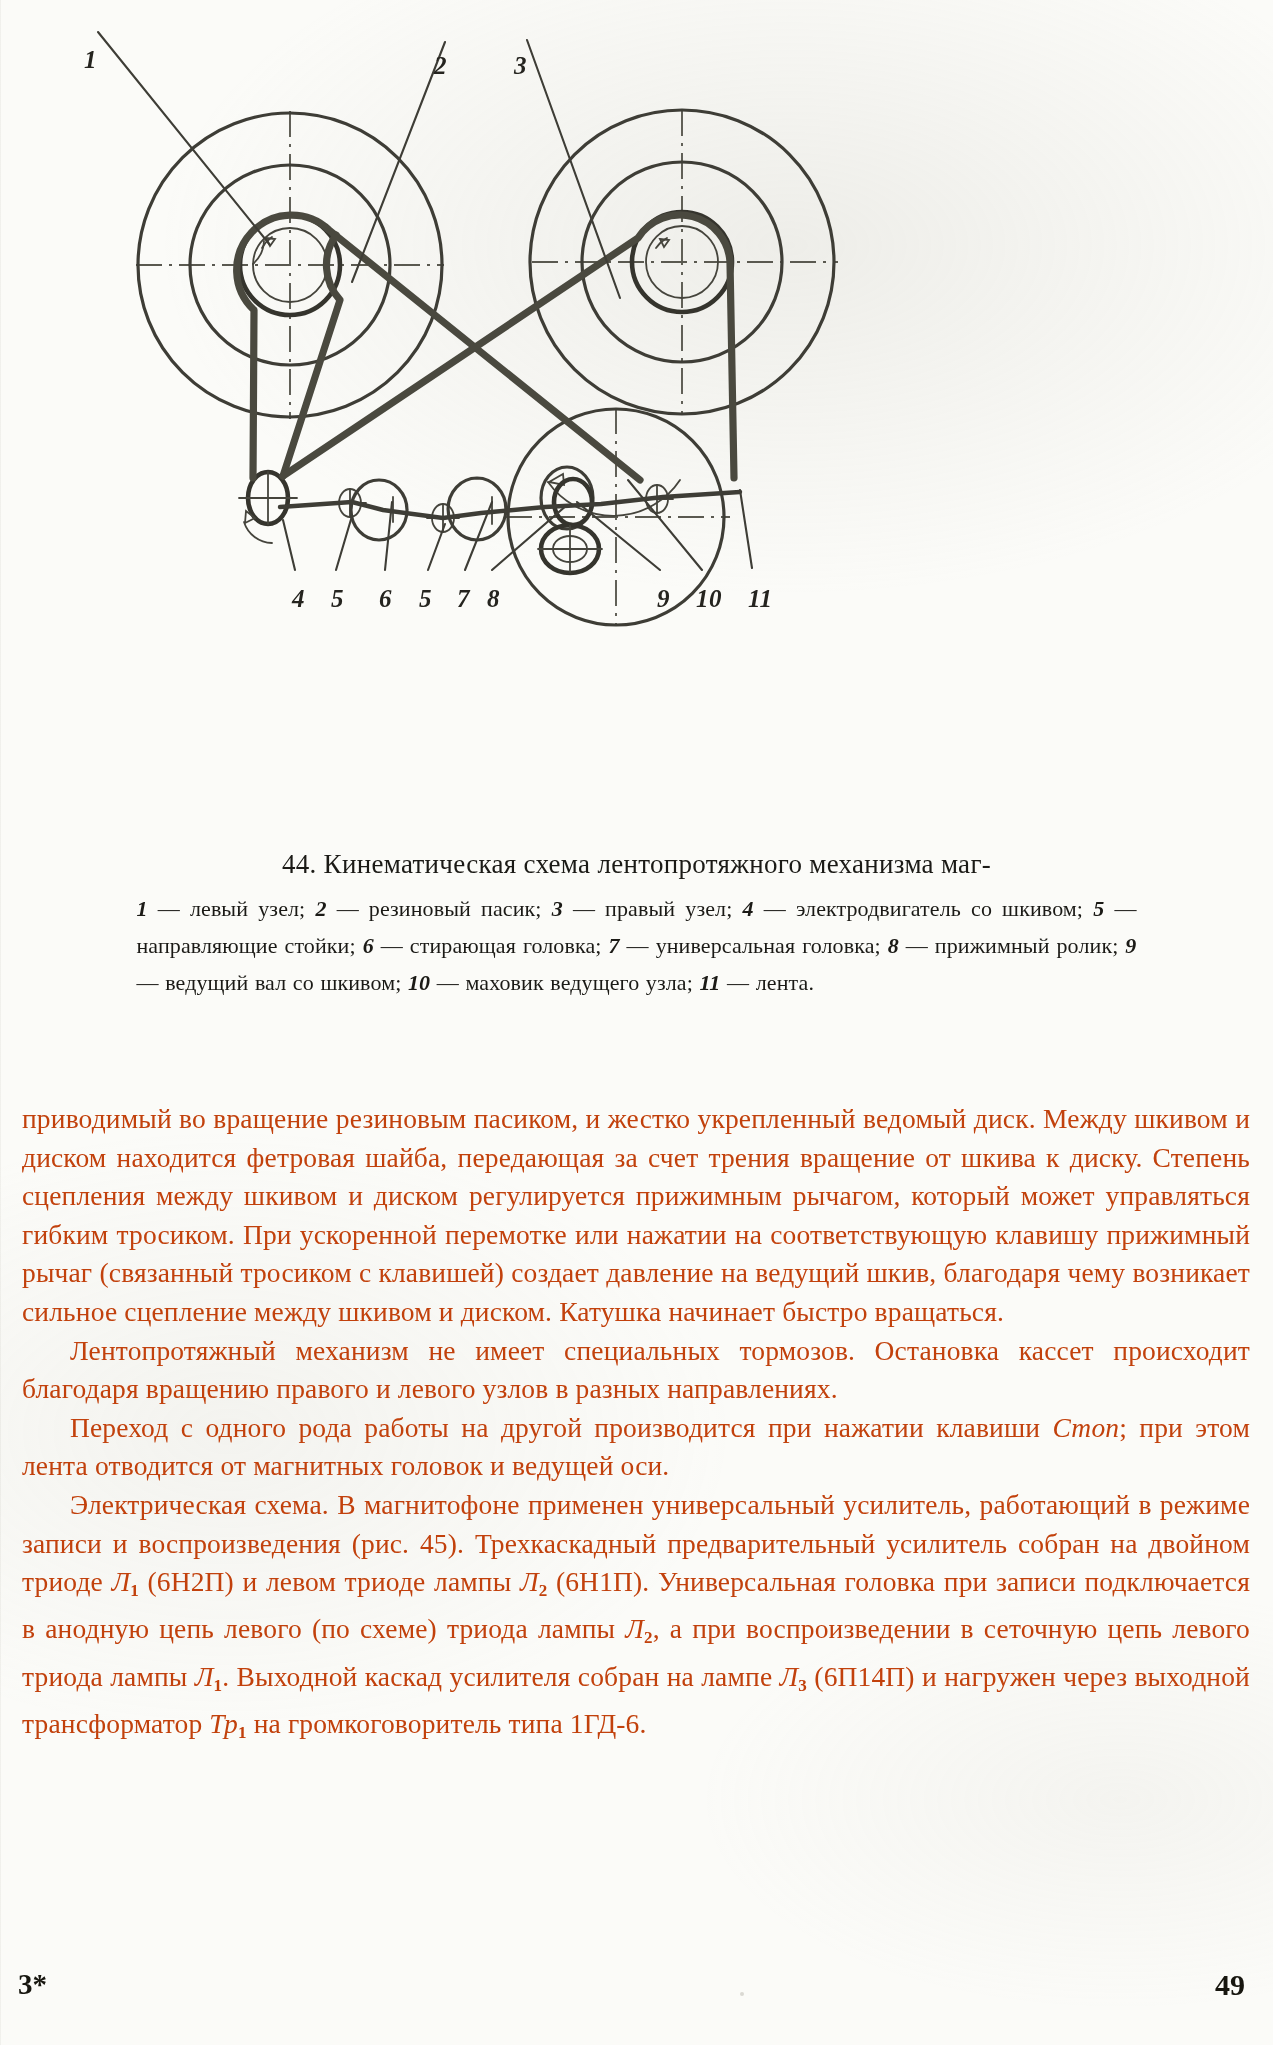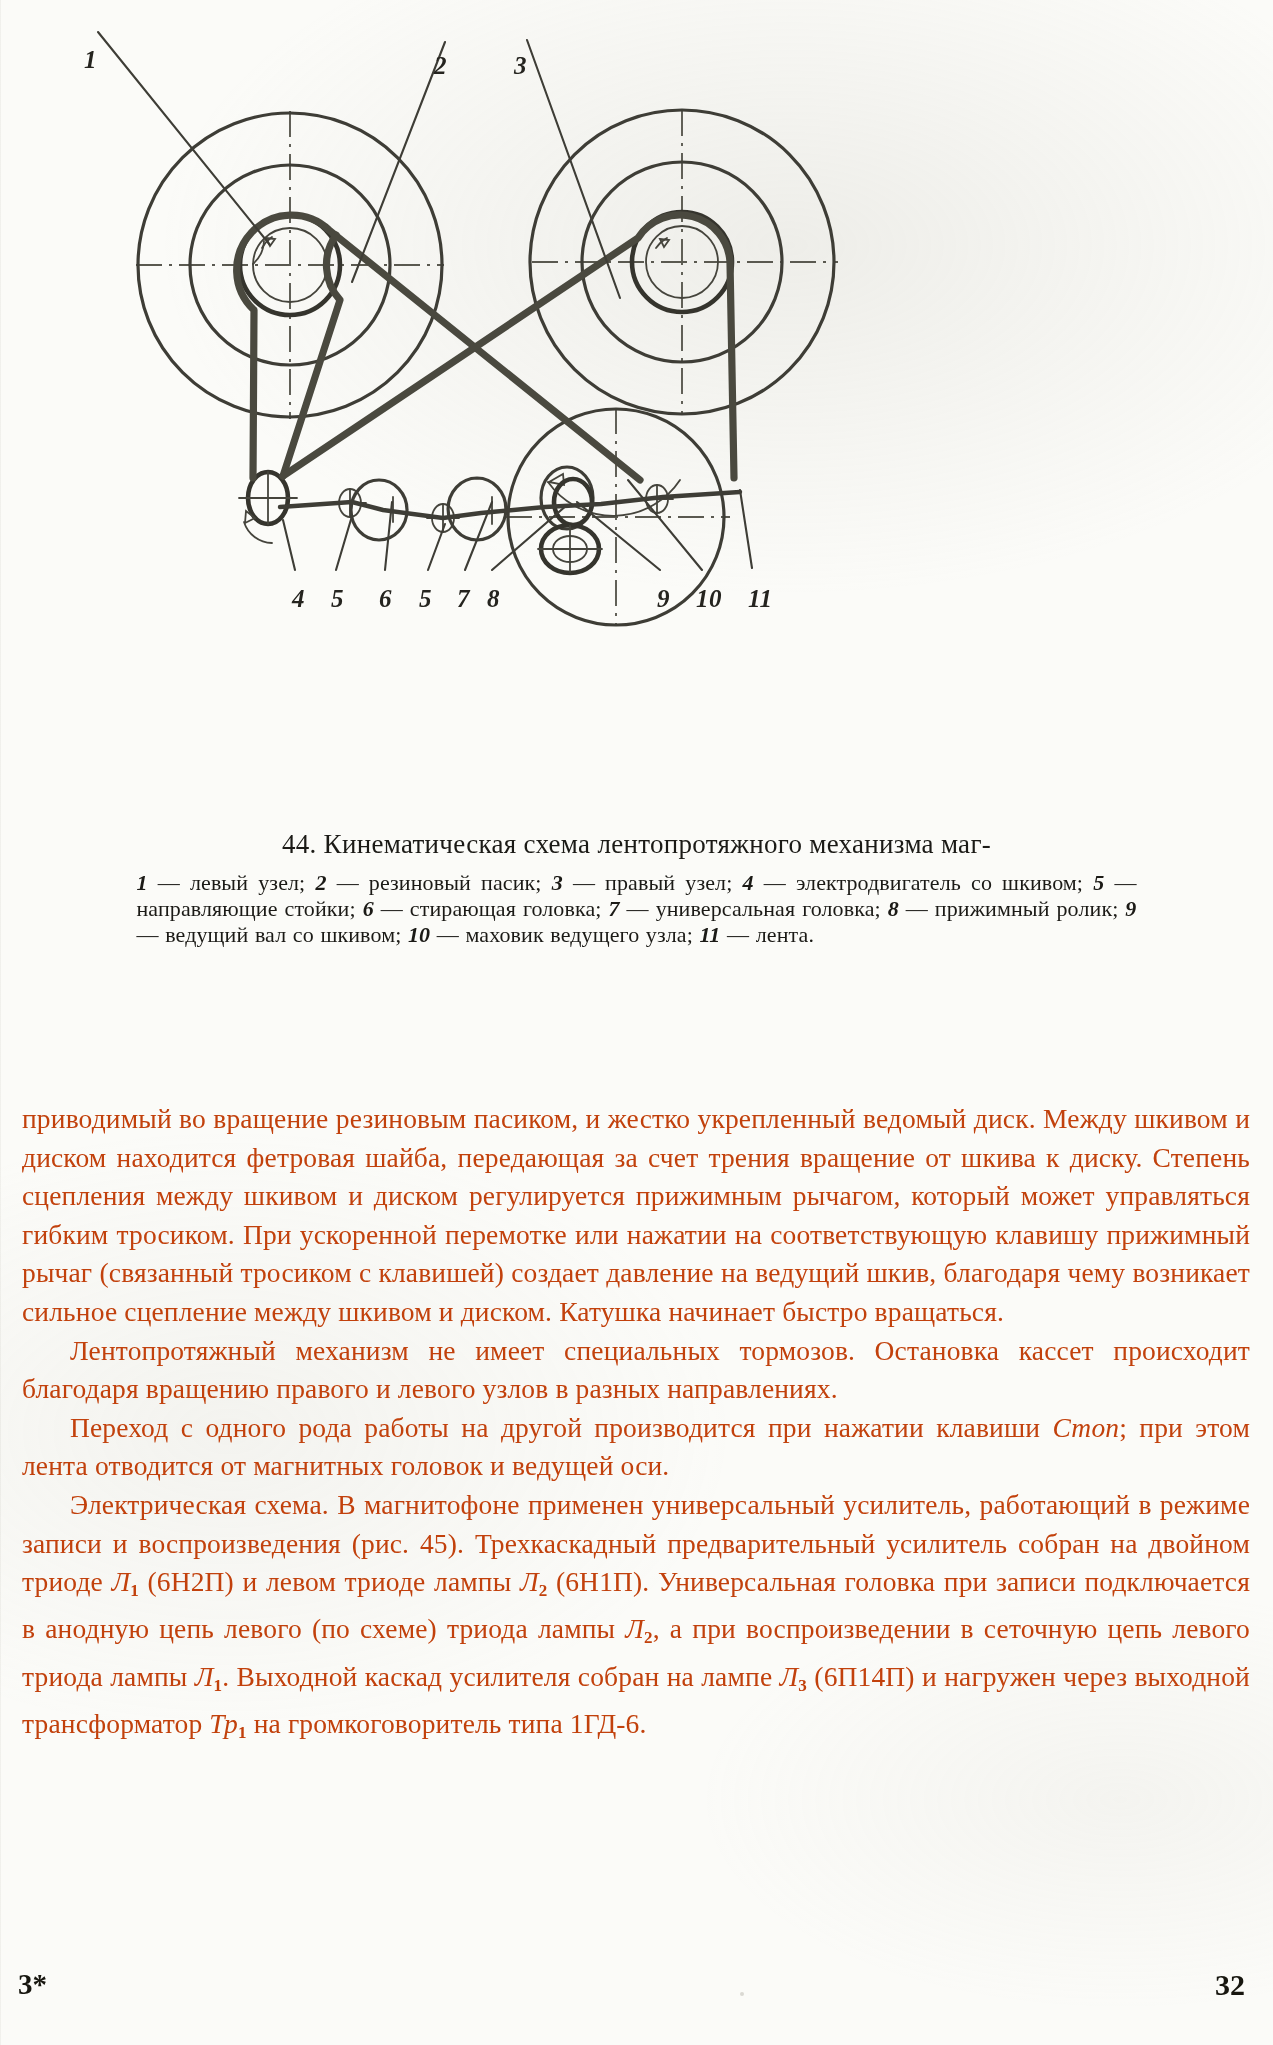--- a/index.html
+++ b/index.html
@@ -32,35 +32,35 @@
     font-family:"Liberation Serif", serif;
     font-style:italic;
     font-weight:700;
     font-size:25px;
     color:#25241f;
     letter-spacing:.5px;
   }
 
   
   #caption-block{
-    position:absolute;left:0;top:828px;width:1273px;
+    position:absolute;left:0;top:848px;width:1273px;
   }
   .cap-title{
     width:980px;margin:0 auto;
     text-align:center;
     font-size:27px;
     line-height:33px;
     letter-spacing:.3px;
     color:#1b1a16;
   }
   .cap-title .cap-l2{display:block;}
   .cap-legend{
     width:1000px;margin:9px auto 0 auto;
     font-size:22px;
-    line-height:26px;
+    line-height:37px;
     text-align:justify;
     text-align-last:left;
     letter-spacing:.1px;
     color:#1b1a16;
     word-spacing:1px;
   }
   .cap-legend i{font-style:italic;font-weight:700;}
 
   
   #body-block{
@@ -251,17 +251,17 @@
 
     <p class="para ind">Лентопротяжный механизм не имеет специальных тормозов. Остановка кассет происходит благодаря вращению правого и левого узлов в разных направлениях.</p>
 
     <p class="para ind"><span>Переход с одного рода работы на другой производится при нажатии клавиши </span><span class="it">Стоп</span><span>; при этом лента отводится от магнитных головок и ведущей оси.</span></p>
 
     <p class="para ind"><span class="bd">Электрическая схема.</span><span> В магнитофоне применен универсальный усилитель, работающий в режиме записи и воспроизведения (рис. 45). Трехкаскадный предварительный усилитель собран на двойном триоде </span><span class="it">Л</span><sub>1</sub><span> (6Н2П) и левом триоде лампы </span><span class="it">Л</span><sub>2</sub><span> (6Н1П). Универсальная головка при записи подключается в анодную цепь левого (по схеме) триода лампы </span><span class="it">Л</span><sub>2</sub><span>, а при воспроизведении в сеточную цепь левого триода лампы </span><span class="it">Л</span><sub>1</sub><span>. Выходной каскад усилителя собран на лампе </span><span class="it">Л</span><sub>3</sub><span> (6П14П) и нагружен через выходной трансформатор </span><span class="it">Тр</span><sub>1</sub><span> на громкоговоритель типа 1ГД-6.</span></p>
   </div>
 
   <div id="footer-block">
     <span id="page-signature">3*</span>
-    <span id="page-number">32</span>
+    <span id="page-number">49</span>
     <span class="speck" style="left:740px;top:34px;width:4px;height:4px;"></span>
   </div>
 
 </div>
 
 </body></html>

